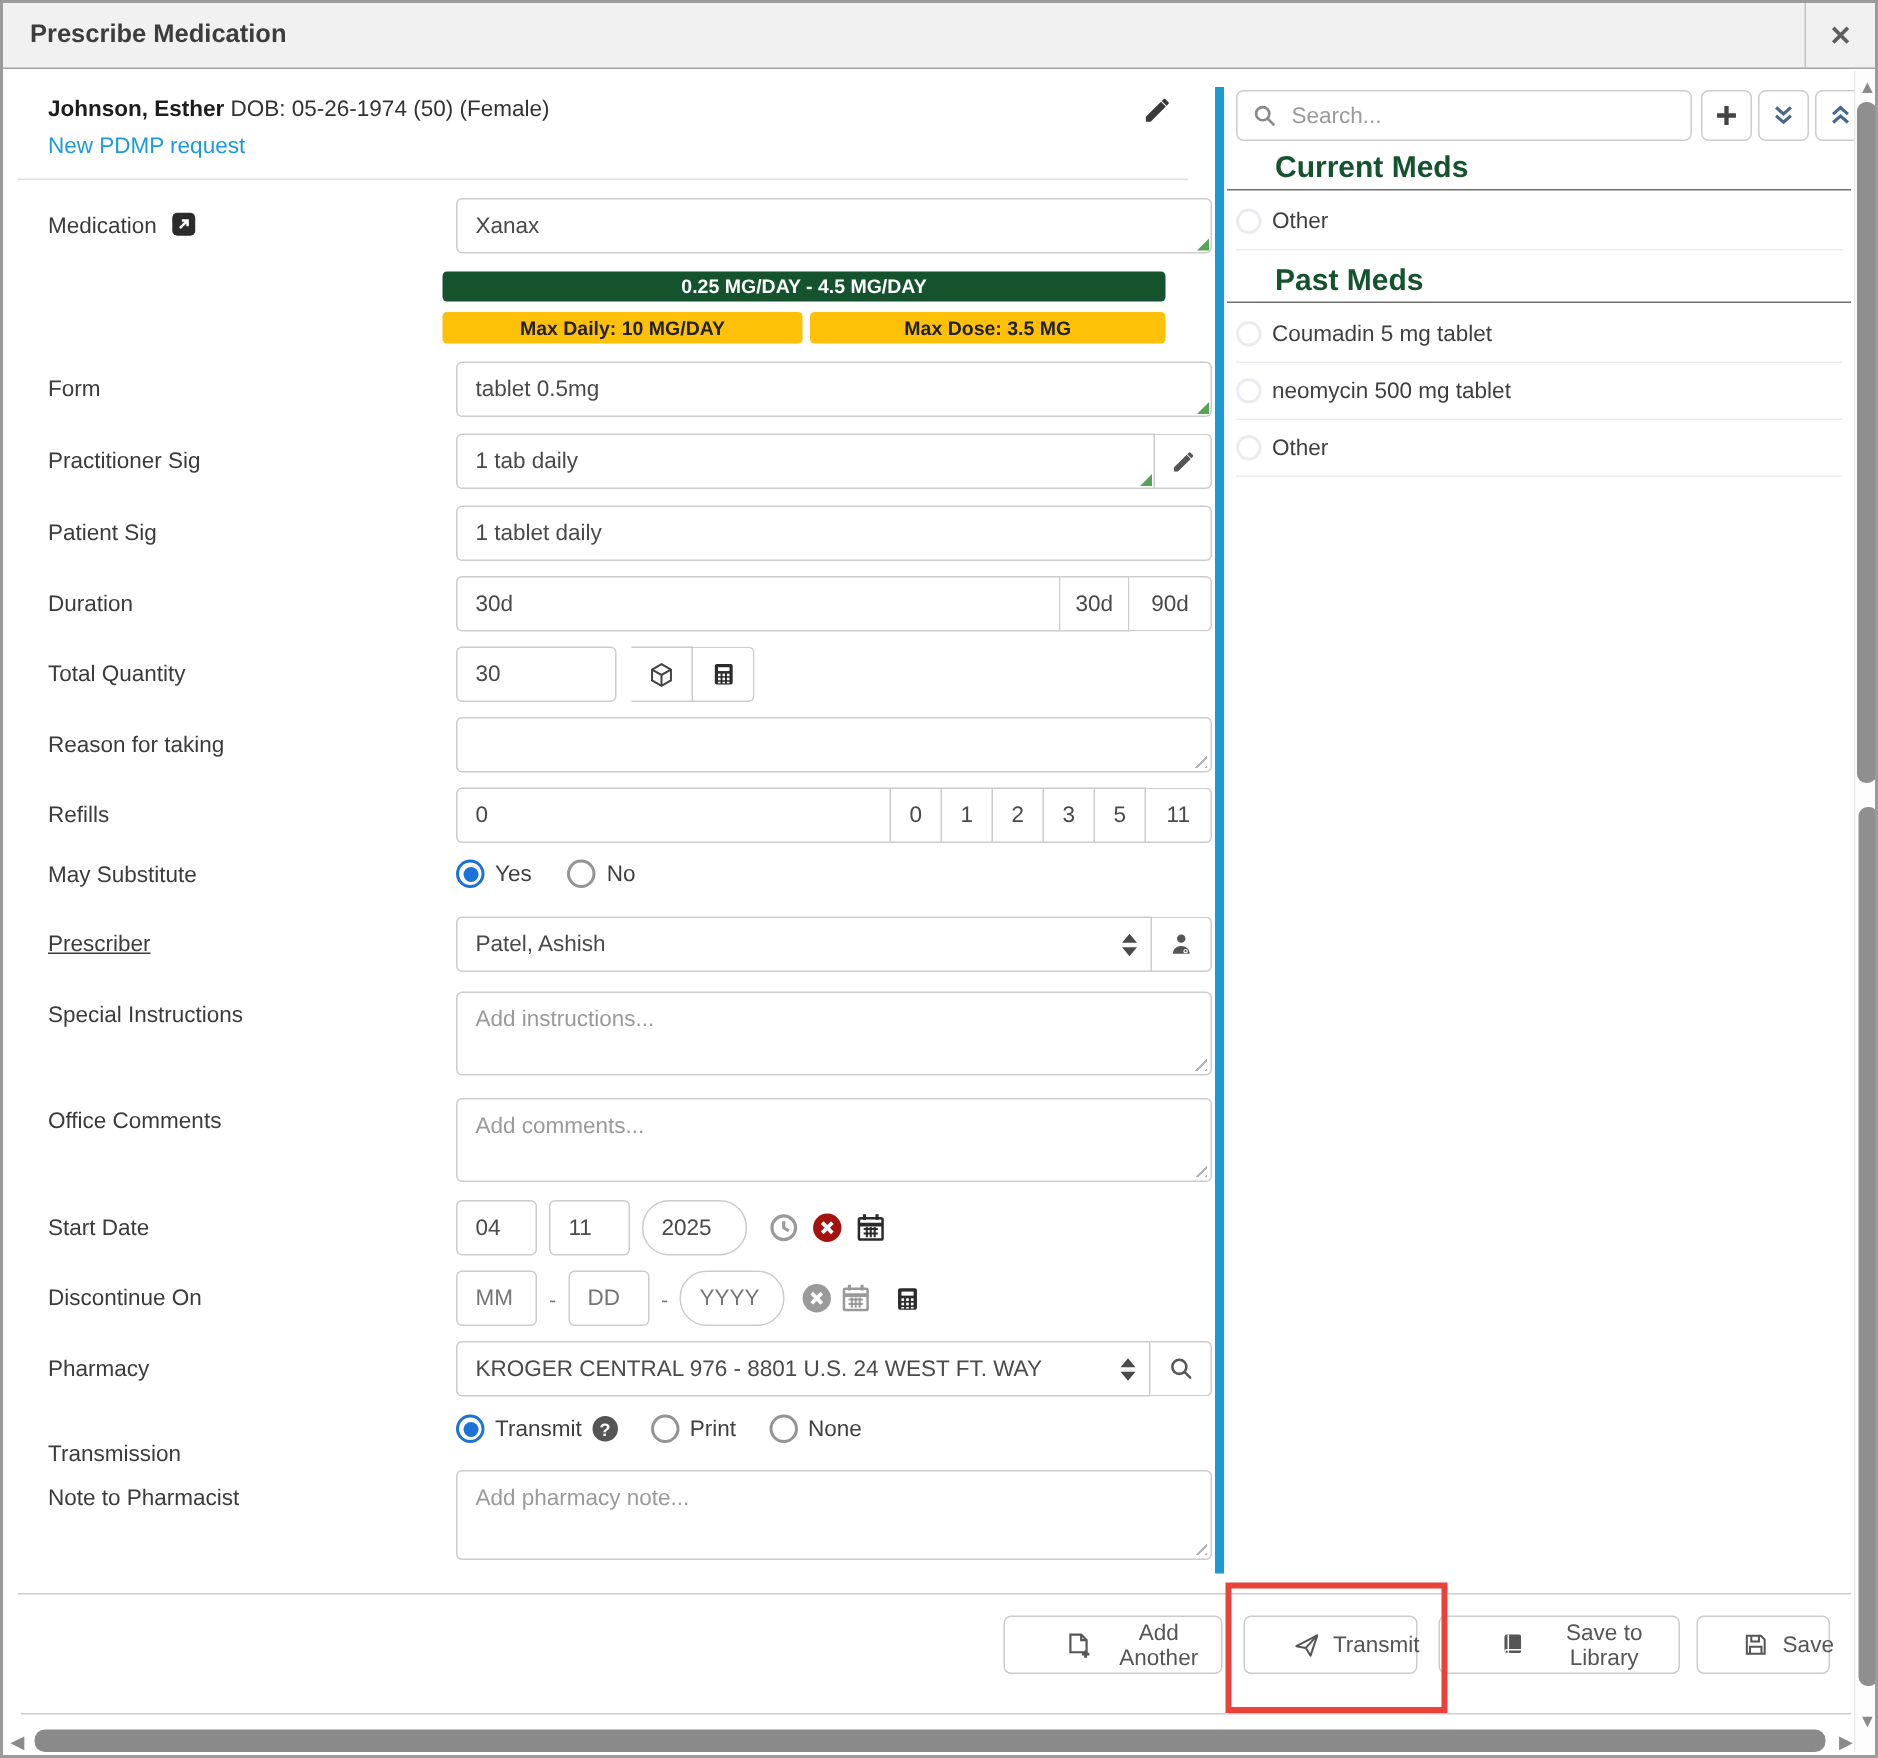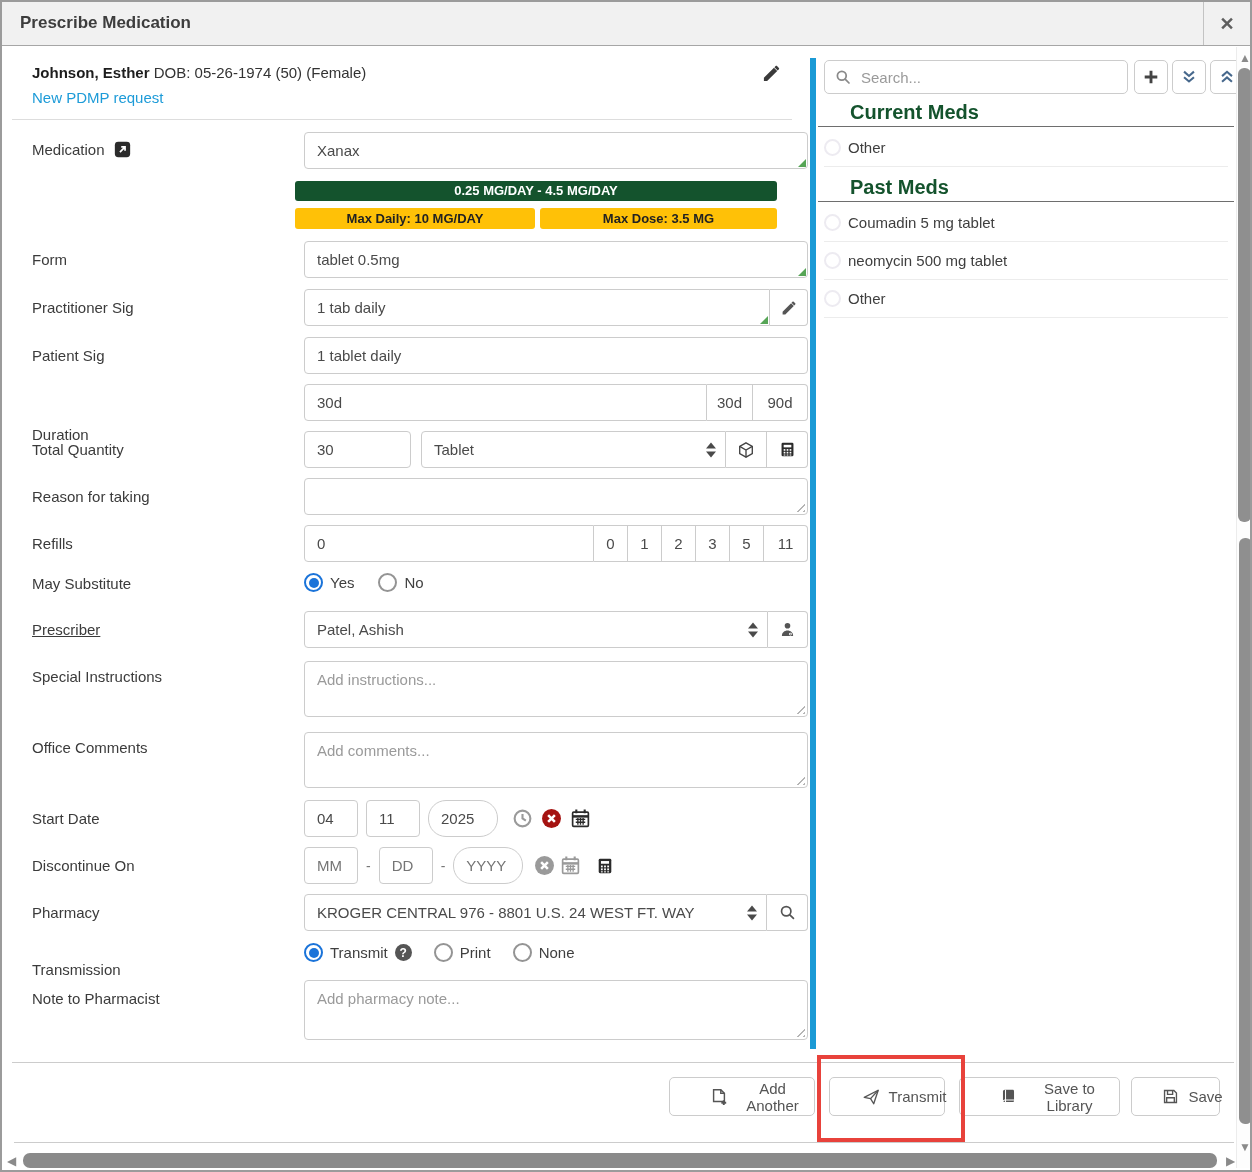--- a/index.html
+++ b/index.html
@@ -159,38 +159,31 @@
           <path d="M2 14.6V18h3.4L16 7.4 12.6 4 2 14.6zM17.8 5.6c.4-.4.4-1 0-1.4l-2-2c-.4-.4-1-.4-1.4 0l-1.3 1.3 3.4 3.4 1.3-1.3z"></path>
         </svg>
     </button>
   </div>
 
   <span class="lbl" style="top:345px;">Patient Sig</span>
   <div class="fld" style="top:335px;">
     <input class="inp" value="1 tablet daily" style="">
   </div>
 
-  <span class="lbl" style="top:392px;margin-top:32px;">Duration</span>
+  <span class="lbl" style="top:392px;">Duration</span>
   <div class="fld grp" style="top:382px;">
     <input class="inp" value="30d" style="">
     <button class="addon" style="width:46px;">30d</button>
     <button class="addon last" style="width:55px;">90d</button>
   </div>
 
   <span class="lbl" style="top:439px;">Total Quantity</span>
   <div class="fld" style="top:429px;">
     <input class="inp" style="flex: 0 0 auto; width: 107px;" value="30">
     <div class="grp" style="margin-left:10px;">
-      <div class="selectbox">
-        <span class="txt">Tablet</span>
-        <span class="updown">
-            <i class="tri-u"></i>
-            <i class="tri-d"></i>
-          </span>
-      </div>
       <button class="addon" style="width:41px;color:#444;">
         <svg width="18" height="18" viewBox="0 0 20 20" fill="none" stroke="currentColor" stroke-width="1.5">
             <path d="M10 2 L17 6 V14 L10 18 L3 14 V6 Z"></path>
             <path d="M3 6 L10 10 L17 6 M10 10 V18"></path>
           </svg>
       </button>
       <button class="addon last" style="width:41px;color:#2b2b2b;">
         <svg width="17" height="17" viewBox="0 0 20 20">
             <rect x="3" y="2" width="14" height="16" rx="1.5" fill="currentColor"></rect>
             <rect x="5.5" y="4.5" width="9" height="3" fill="#fff"></rect>

